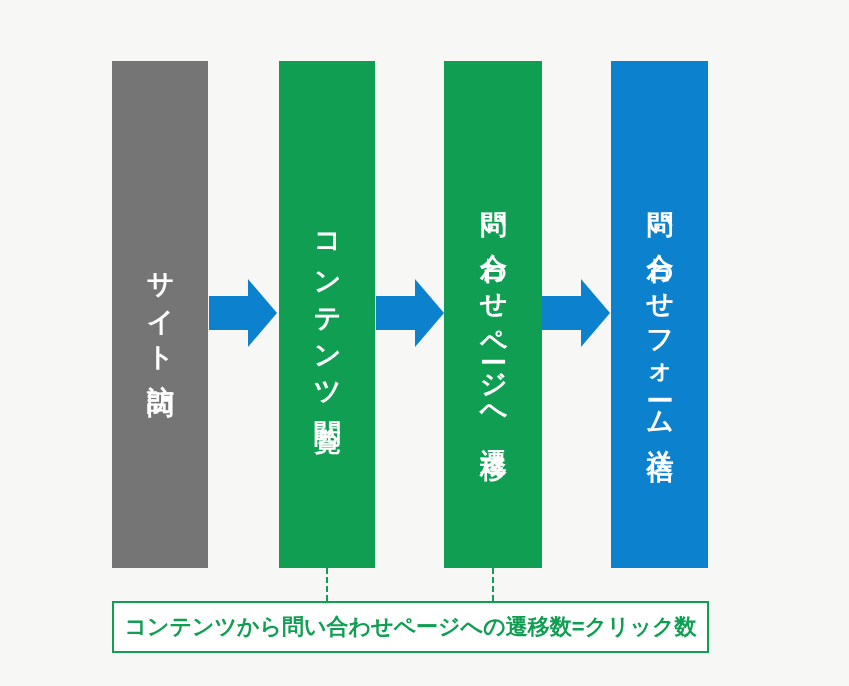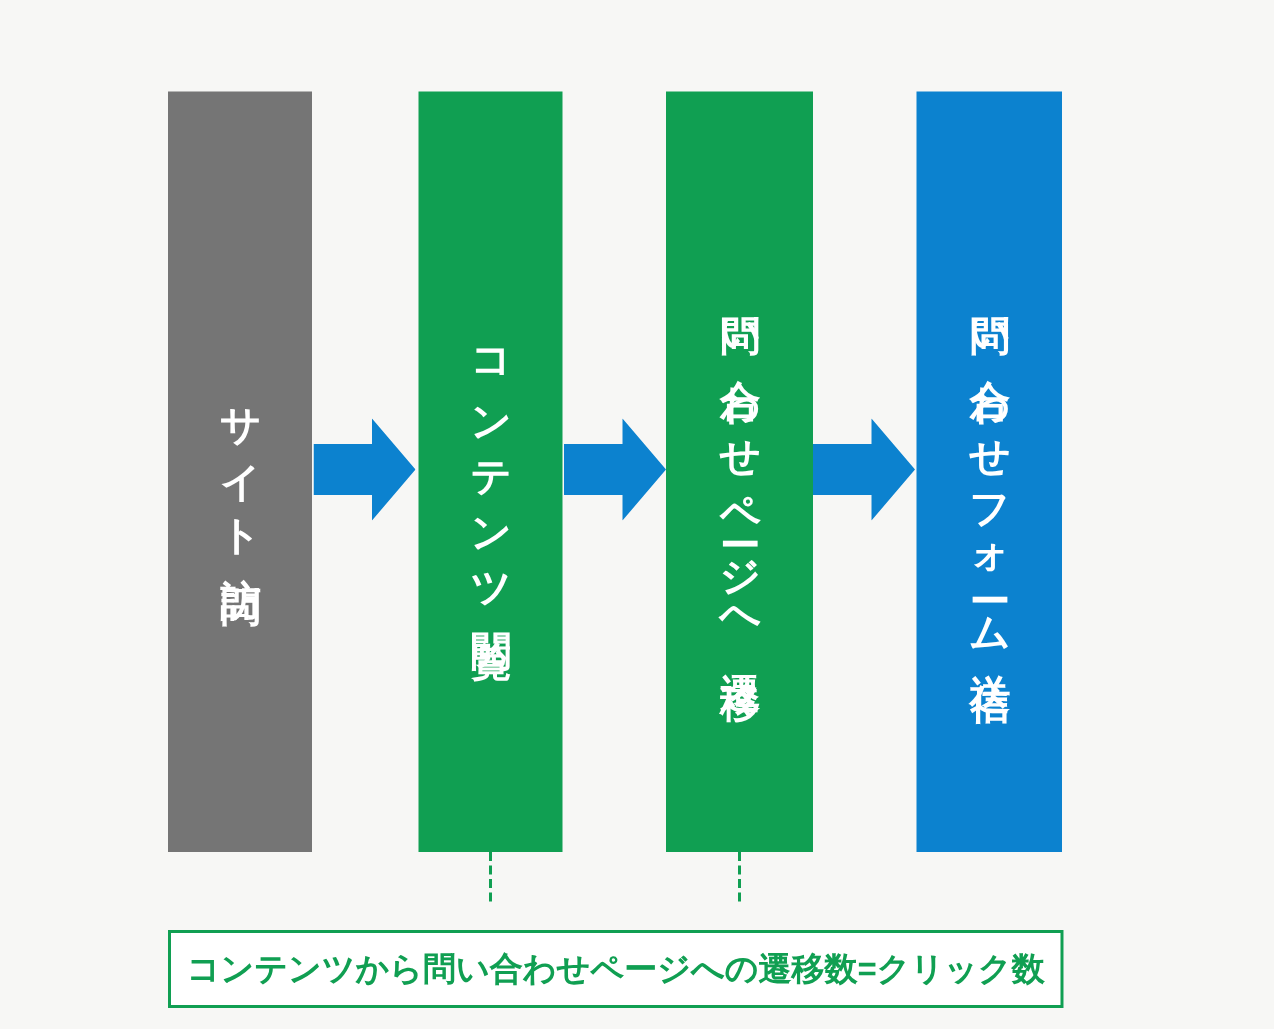--- a/index.html
+++ b/index.html
@@ -53,21 +53,21 @@
     top: 568px;
     height: 33px;
     width: 0;
     border-left: 2px dashed #109f52;
   }
   .connector-1 { left: 326px; }
   .connector-2 { left: 492px; }
   .annotation-box {
     position: absolute;
     left: 112px;
-    top: 620px;
+    top: 601px;
     width: 597px;
     height: 52px;
     box-sizing: border-box;
     background: #ffffff;
     border: 2px solid #109f52;
     display: flex;
     align-items: center;
     justify-content: center;
   }
   .annotation-text {

